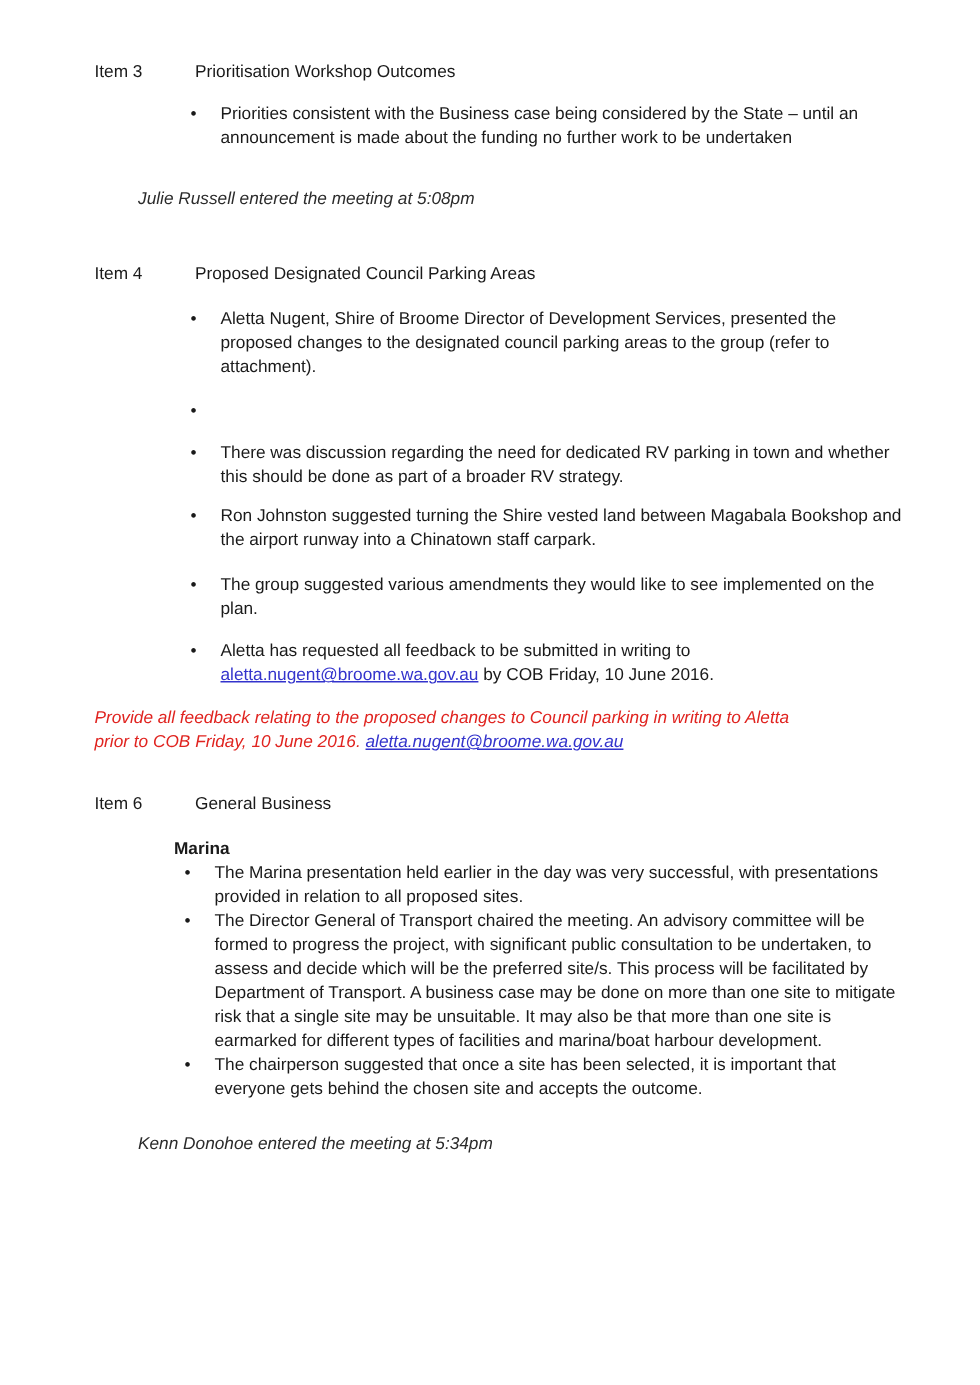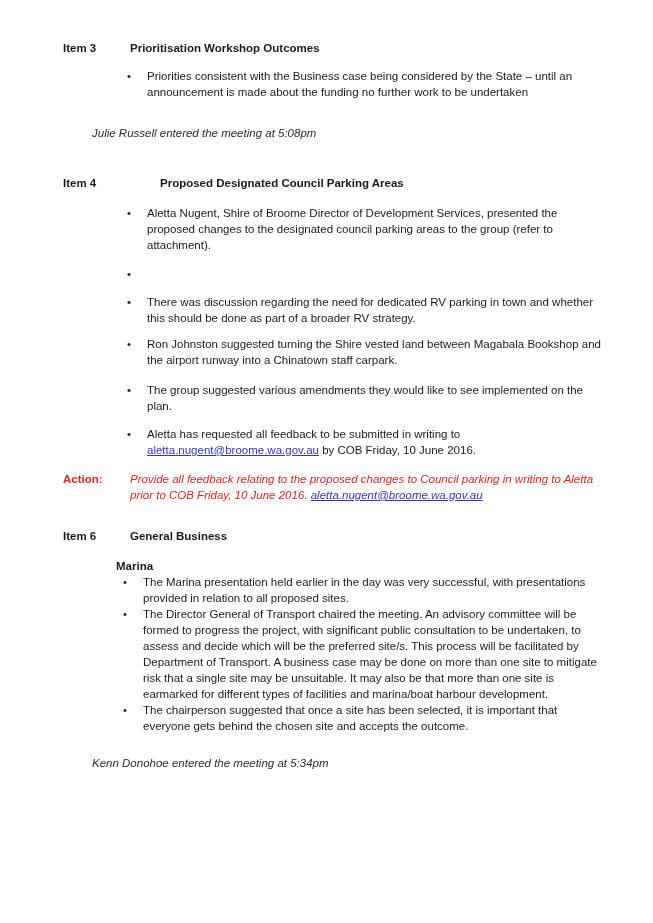--- a/index.html
+++ b/index.html
@@ -4,38 +4,38 @@
 <style>
   html,body { margin:0; padding:0; background:#ffffff; }
   .page {
     width:653px; height:923px; background:#ffffff; overflow:hidden;
     font-family:"Liberation Sans", sans-serif;
     font-size:11.5px; line-height:16px; color:#1a1a1a;
     position:relative; box-sizing:border-box; padding-top:40px;
   }
   .row { display:flex; }
   .item-row { margin-left:63px; }
-  .item-label { width:67px; flex:none; font-weight:bold; }
-  .item-title { font-weight:bold; }
+  .item-label { width:67px; flex:none; font-weight:normal; }
+  .item-title { font-weight:normal; }
   .bullet-row { margin-left:127px; display:flex; }
   .bullet-glyph { width:20px; flex:none; }
   .bullet-text { width:460px; }
   .marina-heading { font-weight:bold; margin-left:116px; }
   .marina-bullet { margin-left:123px; display:flex; }
   .marina-text { width:462px; }
   .note { margin-left:92px; font-style:italic; color:#2b2b2b; }
   .red { color:#e02420; }
   .bold { font-weight:bold; }
   .ital { font-style:italic; }
   .link { color:#3333cc; text-decoration:underline; cursor:pointer; }
   .action-content { width:470px; }
   
   .mt10 { margin-top:10px; } .mt12 { margin-top:12px; } .mt13 { margin-top:13px; }
   .mt14 { margin-top:14px; } .mt21 { margin-top:21px; } .mt25 { margin-top:25px; }
-  .mt34 { margin-top:34px;gap:30px; }
+  .mt34 { margin-top:34px; }
 </style>
 </head>
 <body>
 
 <div class="page">
 
   <div class="row item-row">
     <span class="item-label">Item 3</span>
     <span class="item-title">Prioritisation Workshop Outcomes</span>
   </div>
@@ -75,21 +75,20 @@
     <span class="bullet-glyph">•</span>
     <span class="bullet-text">The group suggested various amendments they would like to see implemented on the plan.</span>
   </div>
 
   <div class="bullet-row mt12">
     <span class="bullet-glyph">•</span>
     <span class="bullet-text"><span>Aletta has requested all feedback to be submitted in writing to </span><a class="link">aletta.nugent@broome.wa.gov.au</a><span> by COB Friday, 10 June 2016.</span></span>
   </div>
 
   <div class="row item-row mt13">
-    <span class="item-label red">Action:</span>
     <div class="action-content">
       <div class="red ital"><span>Provide all feedback relating to the proposed changes to Council parking in writing to Aletta prior to COB Friday, 10 June 2016. </span><a class="link ital">aletta.nugent@broome.wa.gov.au</a></div>
     </div>
   </div>
 
   <div class="row item-row mt25">
     <span class="item-label">Item 6</span>
     <span class="item-title">General Business</span>
   </div>
 

